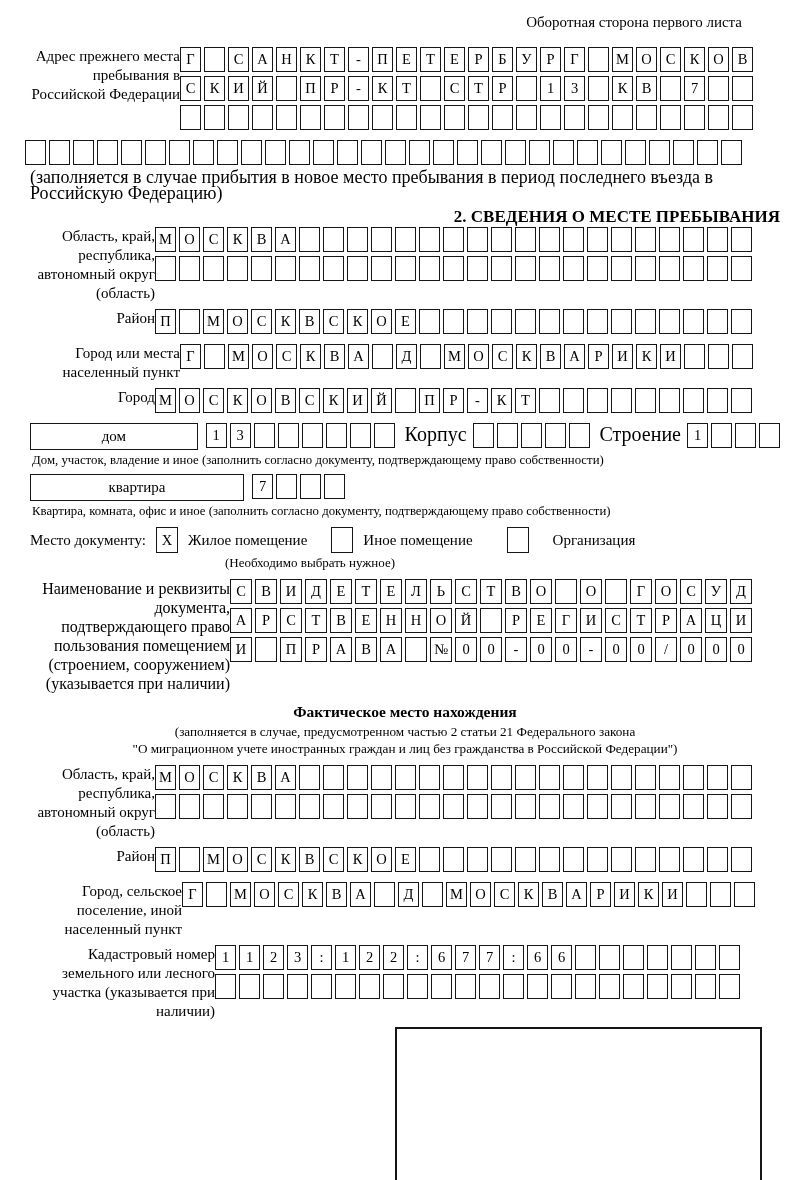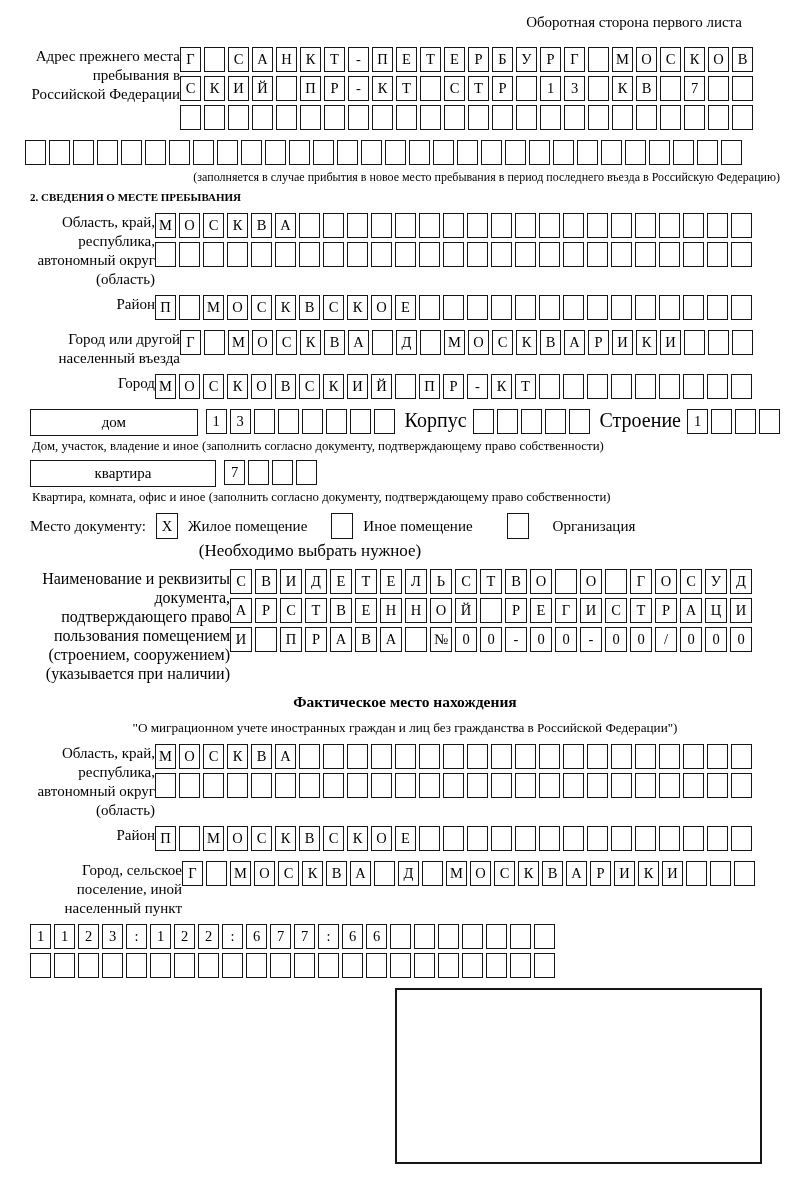--- a/index.html
+++ b/index.html
@@ -18,41 +18,41 @@
 
   .cellrow{display:flex;gap:3px;height:25px;margin-bottom:4px;}
   .cell{box-sizing:border-box;flex:0 0 21px;width:21px;height:25px;border:1.6px solid #161616;
         display:flex;align-items:center;justify-content:center;font-size:14.5px;line-height:1;
         background:#fff;}
   .wide-cells .cell{flex-basis:22px;width:22px;}
   .wide-cells{gap:3px;}
 
   .fullrow{margin-left:-5px;margin-top:2px;}
 
-  .caption{font-size:12px;text-align:right;margin:2px 0 6px 0;line-height:16px;}
+  .caption{font-size:18px;text-align:left;margin:2px 0 6px 0;line-height:16px;}
   .caption-left{font-size:12.8px;margin:0 0 6px 2px;line-height:16px;}
-  .sec-title{font-weight:bold;font-size:11px;text-align:left;margin:6px 0 10px 0;}
+  .sec-title{font-weight:bold;font-size:17px;text-align:right;margin:6px 0 0 0;}
 
   .field{margin-bottom:6px;}
   .field .cells-col{flex:1 1 auto;}
 
   .house-row{display:flex;align-items:flex-start;margin:2px 0 2px 0;}
   .named-box{box-sizing:border-box;border:1.7px solid #161616;height:27px;display:flex;
              align-items:center;justify-content:center;font-size:15px;}
   .box-dom{width:172px;margin-right:8px;}
-  .box-kv{width:186px;margin-right:8px;}
+  .box-kv{width:214px;margin-right:8px;}
   .inline-label{font-size:20px;margin:0 6px 0 10px;white-space:nowrap;}
   .house-row .cellrow{margin-bottom:0;}
 
   .stay-row{display:flex;align-items:center;margin:8px 0 2px 0;font-size:15px;}
   .chkbox{box-sizing:border-box;width:22px;height:26px;border:1.6px solid #161616;display:flex;
           align-items:center;justify-content:center;font-size:14.5px;margin:0 10px;}
-  .stay-note{font-size:17px;text-align:center;width:560px;margin:2px 0 8px 0;}
-
-  .mid-title{font-weight:bold;font-size:15.5px;text-align:center;margin:10px 0 8px 0;}
+  .stay-note{font-size:13px;text-align:center;width:560px;margin:2px 0 8px 0;}
+
+  .mid-title{font-weight:bold;font-size:15.5px;text-align:center;margin:10px 0 2px 0;}
   .mid-cap{font-size:13.2px;text-align:center;line-height:17px;margin:0;}
 
   .confirm-wrap{margin-top:6px;}
   .confirm-box{box-sizing:border-box;margin-left:365px;width:367px;height:176px;border:2px solid #161616;}
 </style>
 </head>
 <body>
 
 <div class="page">
 
@@ -262,21 +262,21 @@
         <span class="cell"></span>
         <span class="cell"></span>
         <span class="cell"></span>
         <span class="cell"></span>
         <span class="cell"></span>
         <span class="cell"></span>
       </div>
   </div>
 
   <div class="row-flex field">
-    <div class="label-col w150">Город или другой населенный въезда</div>
+    <div class="label-col w150">Город или места населенный пункт</div>
     <div class="cellrow">
         <span class="cell">Г</span>
         <span class="cell"></span>
         <span class="cell">М</span>
         <span class="cell">О</span>
         <span class="cell">С</span>
         <span class="cell">К</span>
         <span class="cell">В</span>
         <span class="cell">А</span>
         <span class="cell"></span>
@@ -454,20 +454,21 @@
           <span class="cell">0</span>
           <span class="cell">/</span>
           <span class="cell">0</span>
           <span class="cell">0</span>
           <span class="cell">0</span>
         </div>
     </div>
   </div>
 
   <div class="mid-title">Фактическое место нахождения</div>
+  <div class="mid-cap">(заполняется в случае, предусмотренном частью 2 статьи 21 Федерального закона</div>
   <div class="mid-cap" style="margin-bottom:8px;">"О миграционном учете иностранных граждан и лиц без гражданства в Российской Федерации")</div>
 
   <div class="row-flex field">
     <div class="label-col w125">Область, край, республика, автономный округ (область)</div>
     <div class="cells-col">
       <div class="cellrow">
           <span class="cell">М</span>
           <span class="cell">О</span>
           <span class="cell">С</span>
           <span class="cell">К</span>
@@ -578,20 +579,21 @@
         <span class="cell">И</span>
         <span class="cell">К</span>
         <span class="cell">И</span>
         <span class="cell"></span>
         <span class="cell"></span>
         <span class="cell"></span>
       </div>
   </div>
 
   <div class="row-flex field">
+    <div class="label-col w185">Кадастровый номер земельного или лесного участка (указывается при наличии)</div>
     <div class="cells-col">
       <div class="cellrow">
           <span class="cell">1</span>
           <span class="cell">1</span>
           <span class="cell">2</span>
           <span class="cell">3</span>
           <span class="cell">:</span>
           <span class="cell">1</span>
           <span class="cell">2</span>
           <span class="cell">2</span>

